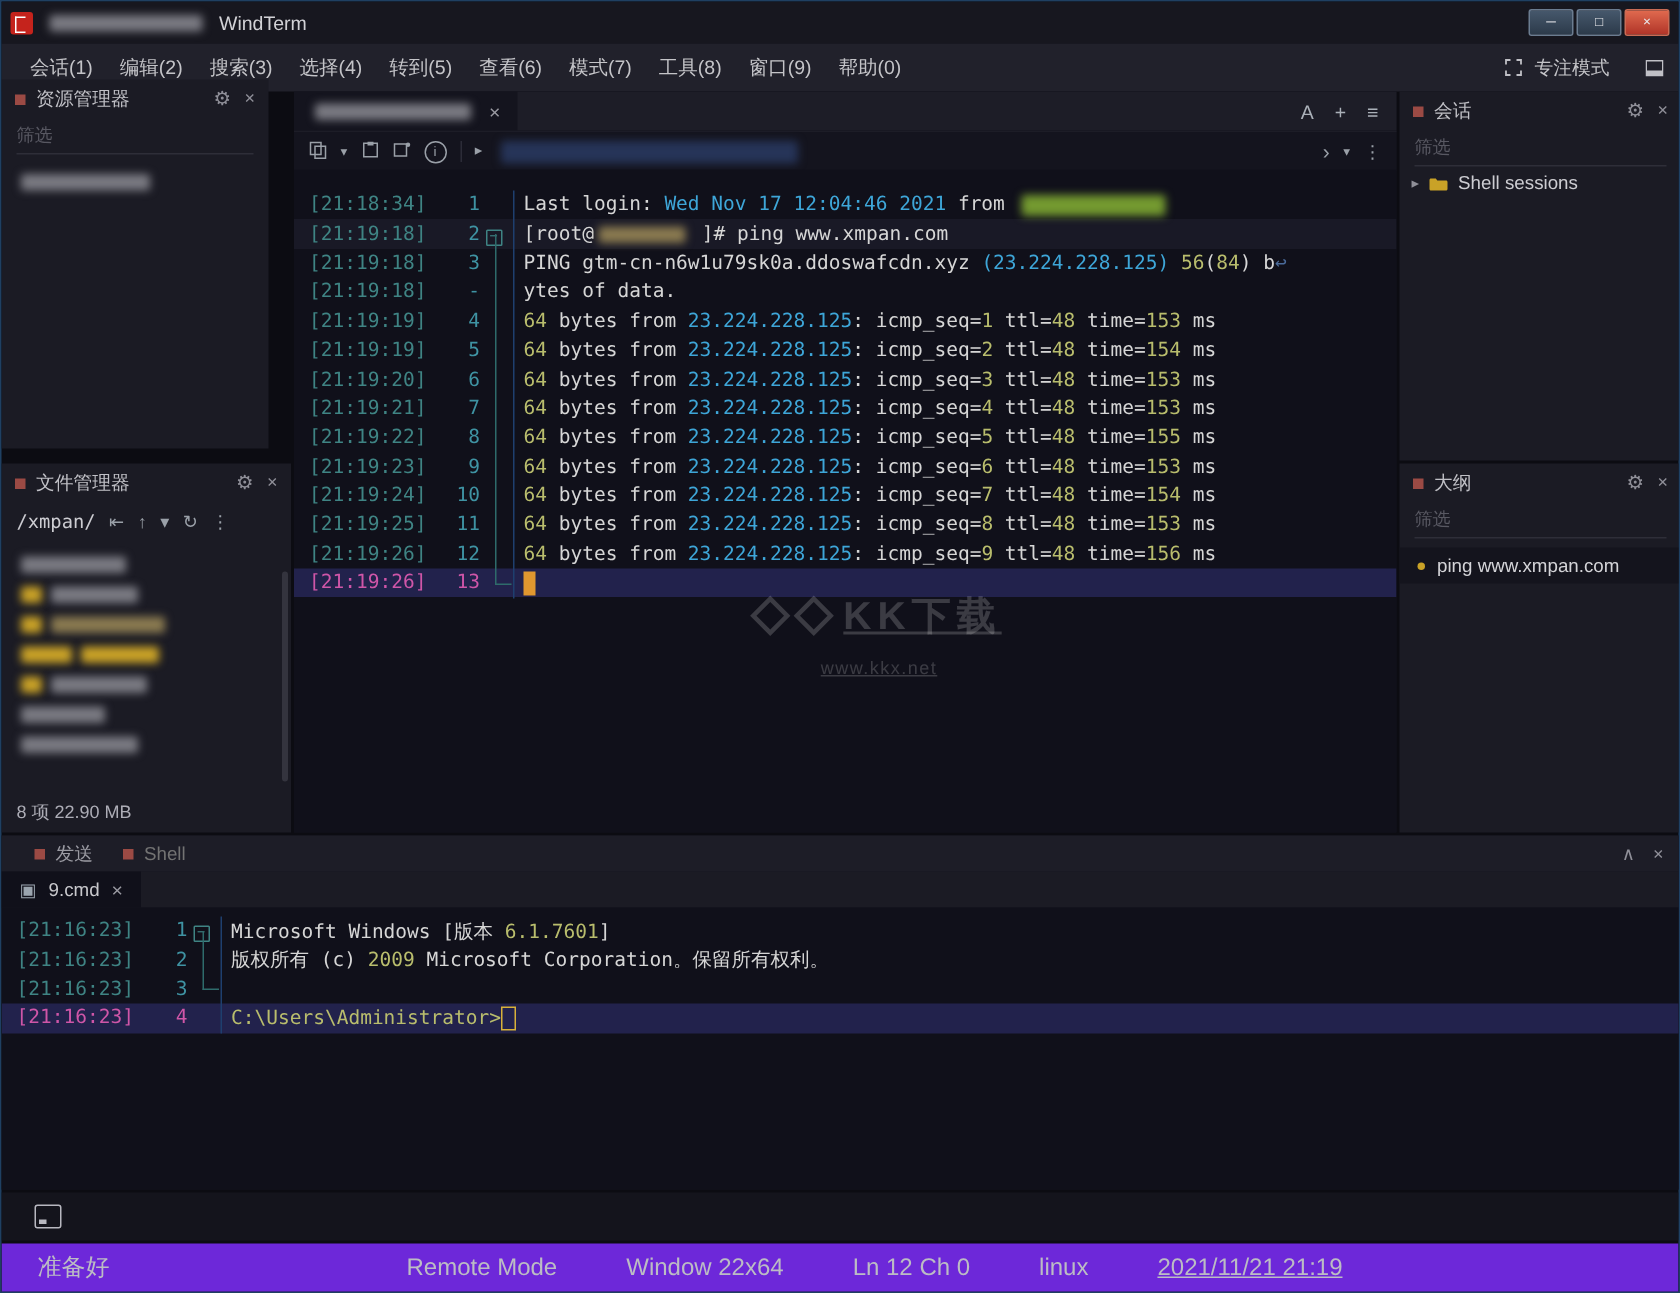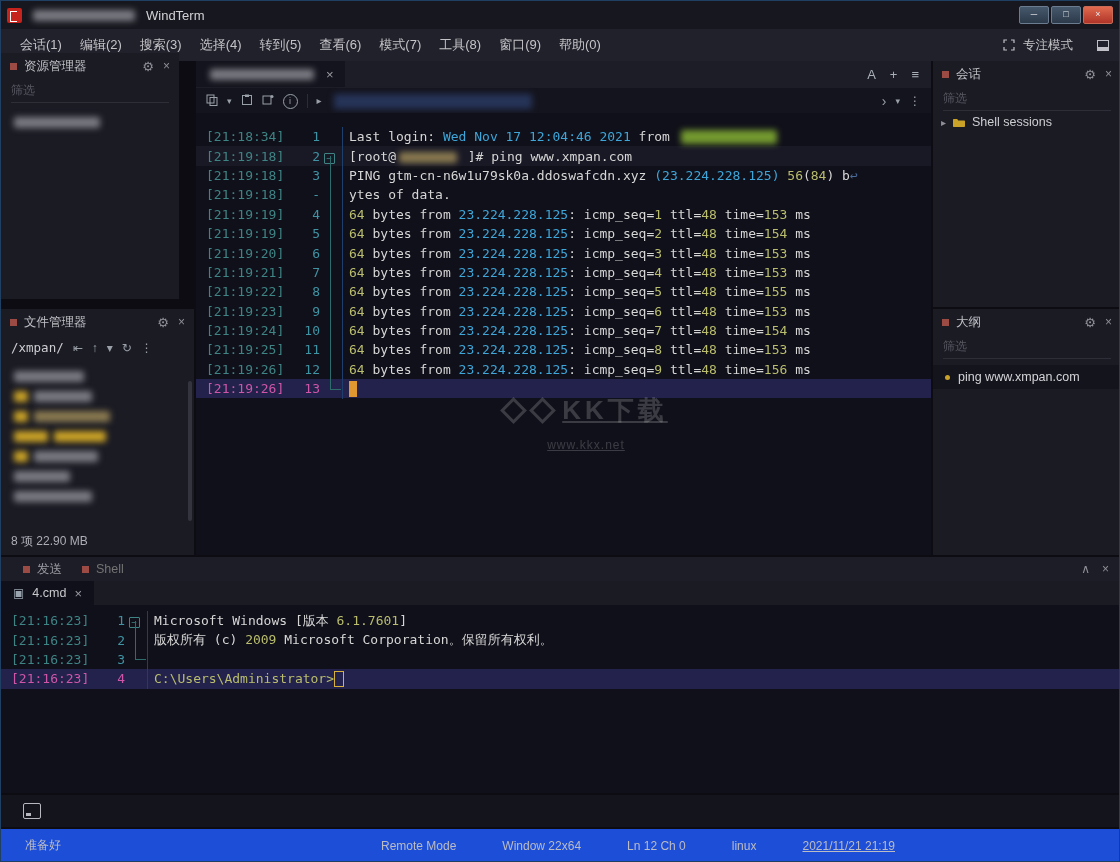--- a/index.html
+++ b/index.html
@@ -89,22 +89,22 @@
   .bicons{margin-left:auto;display:flex;gap:12px;color:#8f8f98;font-size:12px;}
   .cmdtabs{height:24px;background:#1b1b24;display:flex;}
   .cmdtab{display:flex;align-items:center;gap:8px;padding:0 12px;background:#10101a;font-size:12.5px;color:#c8c8cc;}
   .cmdtab .cicon{color:#9aa4ae;font-size:12px;}
   .term-b{position:absolute;left:0;top:48px;right:0;bottom:0;background:#10101a;padding-top:6px;
     font-family:"DejaVu Sans Mono",monospace;font-size:13px;overflow:hidden;}
   
   .strip{position:absolute;left:0;top:794px;width:100%;height:32px;background:#14141c;display:flex;align-items:center;padding-left:22px;box-sizing:border-box;}
   .stripicon{width:16px;height:14px;border:1.5px solid #b8b8c0;border-radius:2px;position:relative;}
   .stripicon::after{content:"";position:absolute;left:2px;bottom:2px;width:5px;height:3px;background:#b8b8c0;}
-  .statusbar{position:absolute;left:0;top:828px;width:100%;height:33px;background:#1d4ed8;display:flex;align-items:center;
-    padding:0 24px;box-sizing:border-box;font-size:12px;color:#bcbcc4;}
+  .statusbar{position:absolute;left:0;top:828px;width:100%;height:33px;background:#6d28d9;display:flex;align-items:center;
+    padding:0 24px;box-sizing:border-box;font-size:16px;color:#bcbcc4;}
   .sspacer{flex:1;}
   .sitem{margin-left:46px;}
   .sitem.last{margin-right:200px;text-decoration:underline;}
   
   .wm{position:absolute;left:470px;top:392px;width:230px;text-align:center;color:rgba(255,255,255,0.18);pointer-events:none;z-index:50;text-decoration:underline;}
   .wm-logo{display:flex;align-items:center;justify-content:center;gap:10px;}
   .wm-d{width:13px;height:13px;border:3px solid rgba(255,255,255,0.18);transform:rotate(45deg);display:inline-block;}
   .wm-brand{font-size:26px;font-weight:bold;letter-spacing:4px;}
   .wm-site{margin-top:10px;font-size:12px;letter-spacing:1px;}
 </style>
@@ -323,21 +323,21 @@
         <span>Shell</span>
       </span>
       <span class="bicons">
         <span>∧</span>
         <span>×</span>
       </span>
     </div>
     <div class="cmdtabs">
       <span class="cmdtab">
         <span class="cicon">▣</span>
-        <span>4.cmd</span>
+        <span>9.cmd</span>
         <span class="tabclose">×</span>
       </span>
     </div>
     <div class="term-b" id="bottom-term">
       <div class="vline" style="left:146px;top:6px;height:78px"></div>
       <div class="scope" style="left:134px;top:16px;height:38px"></div>
     <div class="trow"><span class="ts">[21:16:23]</span><span class="lnum">1</span><span class="fold"><span class="foldbox">−</span></span><span class="ltxt"><span class="seg fg">Microsoft Windows [版本 </span><span class="seg yel">6.1.7601</span><span class="seg fg">]</span></span></div>
         <div class="trow"><span class="ts">[21:16:23]</span><span class="lnum">2</span><span class="fold"></span><span class="ltxt"><span class="seg fg">版权所有 (c) </span><span class="seg yel">2009</span><span class="seg fg"> Microsoft Corporation。保留所有权利。</span></span></div>
         <div class="trow"><span class="ts">[21:16:23]</span><span class="lnum">3</span><span class="fold"></span><span class="ltxt"></span></div>
         <div class="trow hl"><span class="ts mag">[21:16:23]</span><span class="lnum mag">4</span><span class="fold"></span><span class="ltxt"><span class="seg yel">C:\Users\Administrator&gt;</span><span class="cursor outline"></span></span></div>

